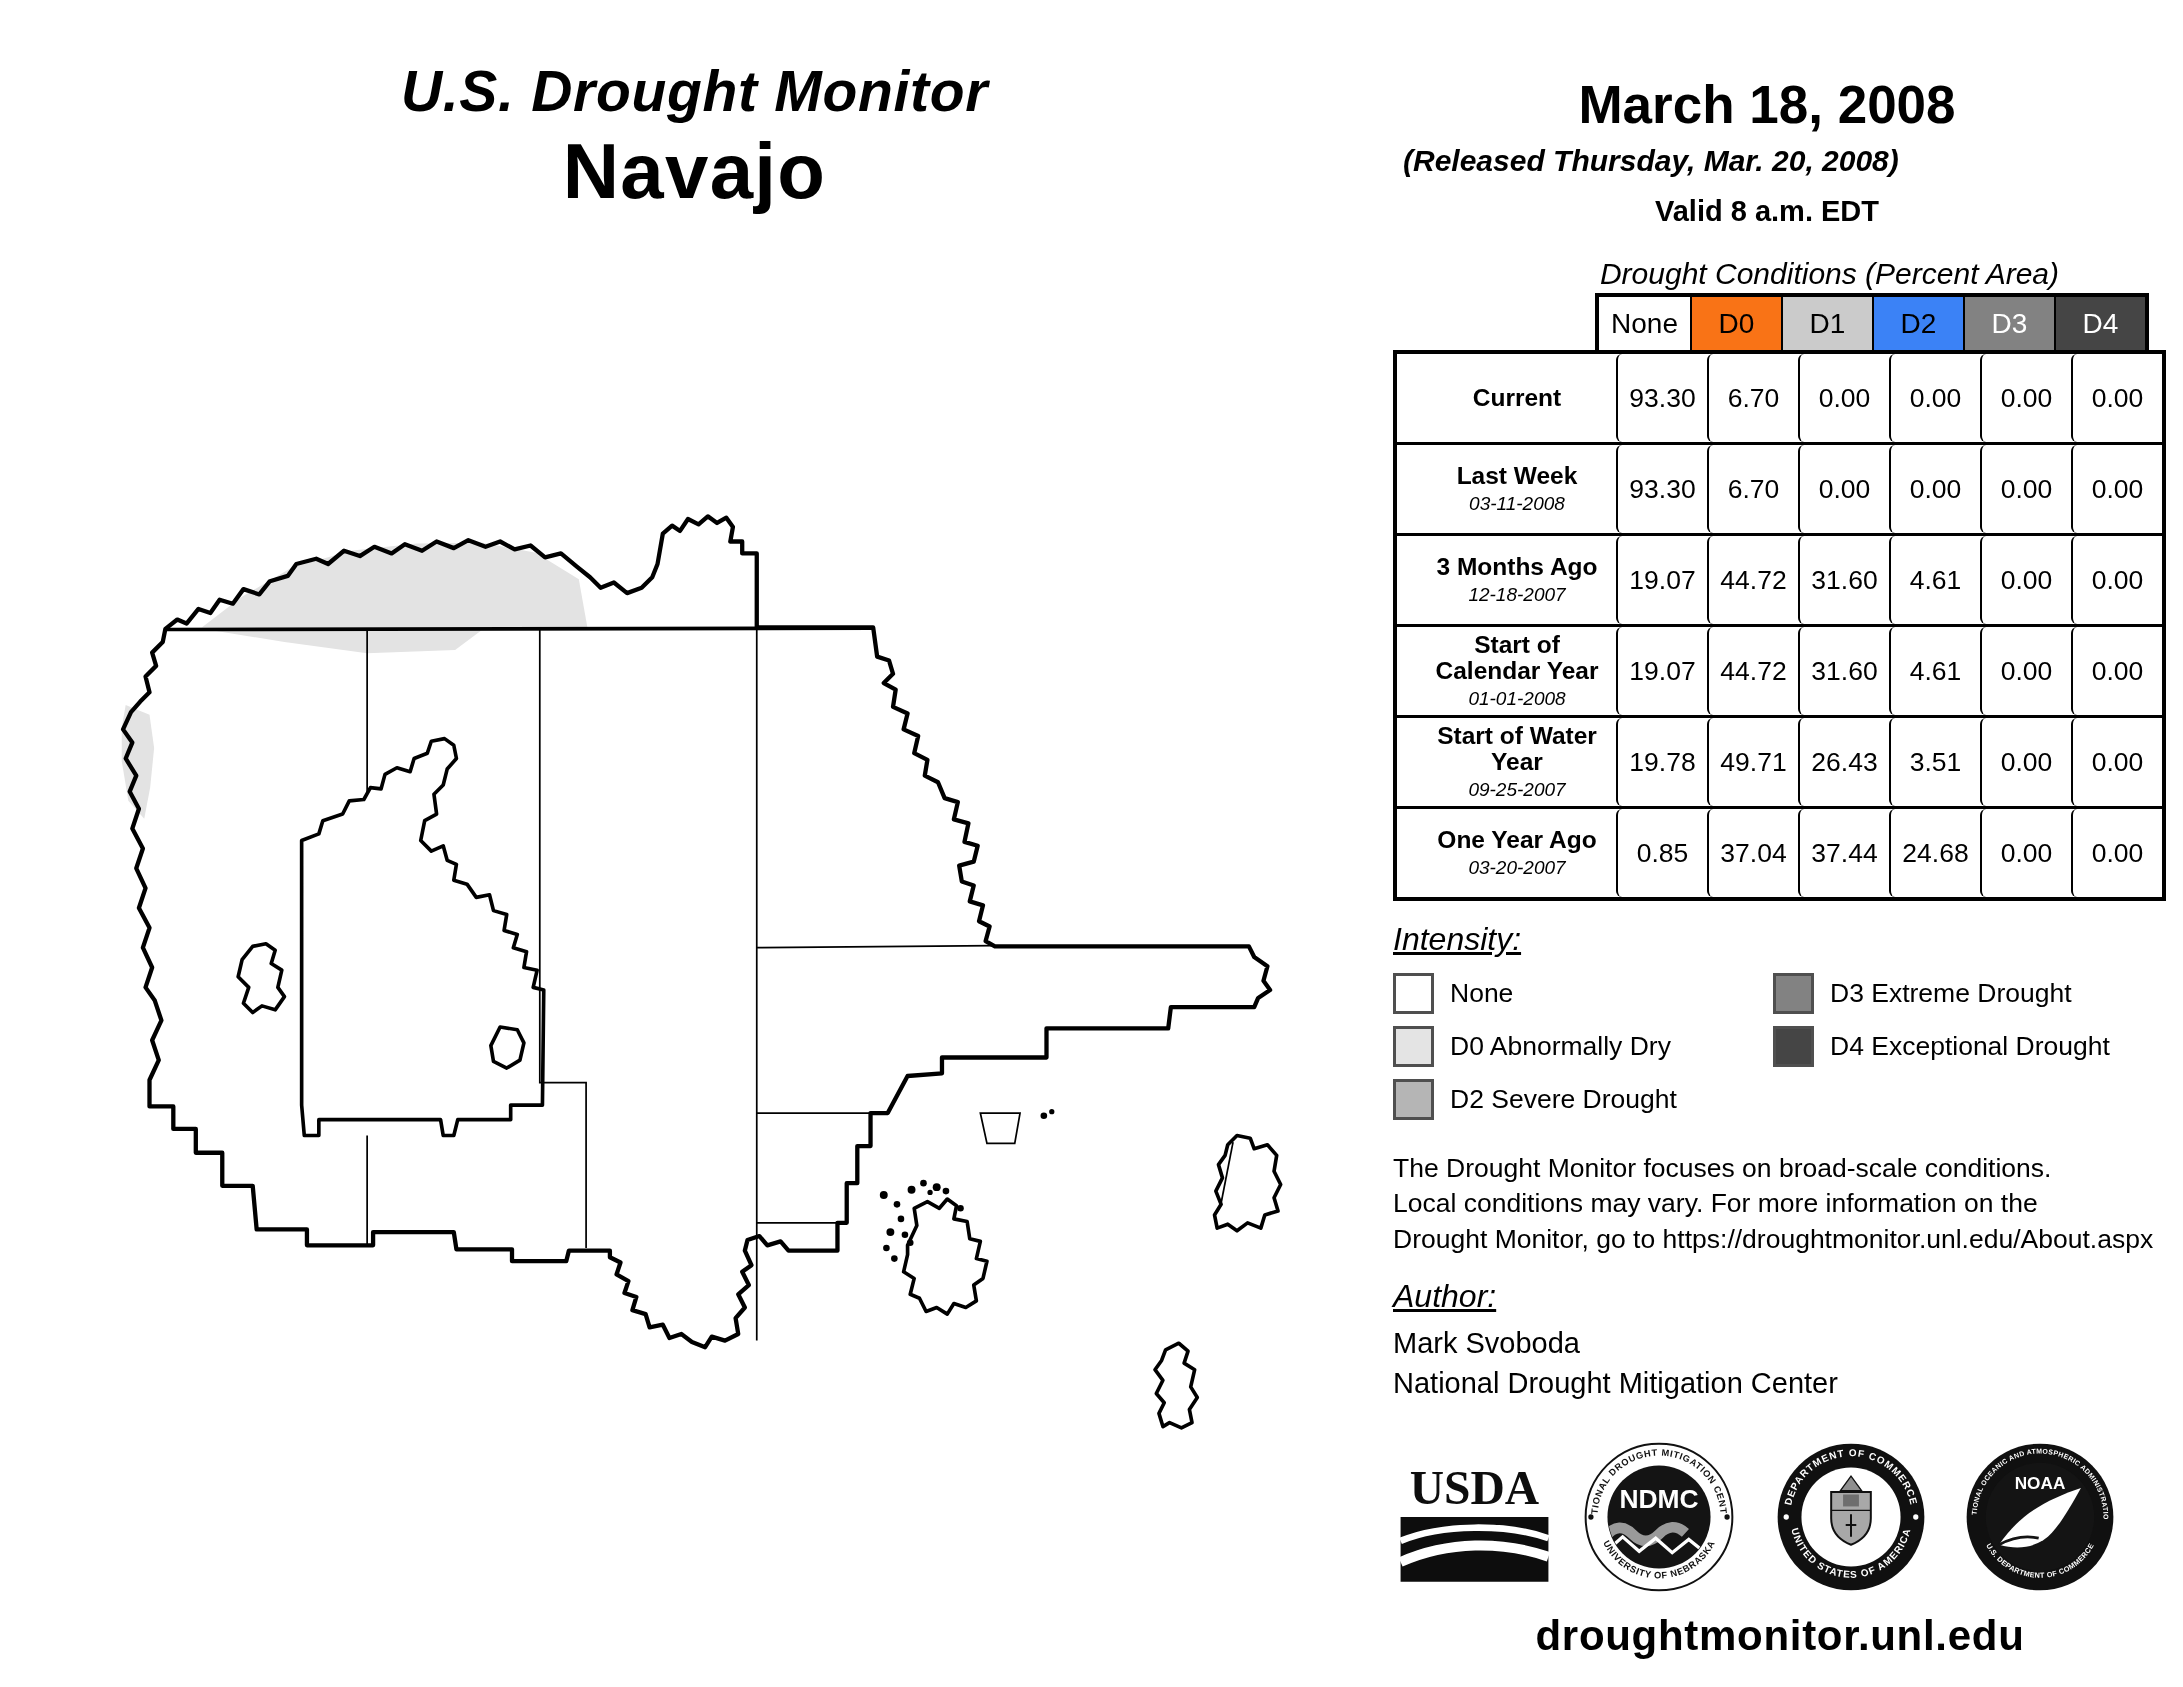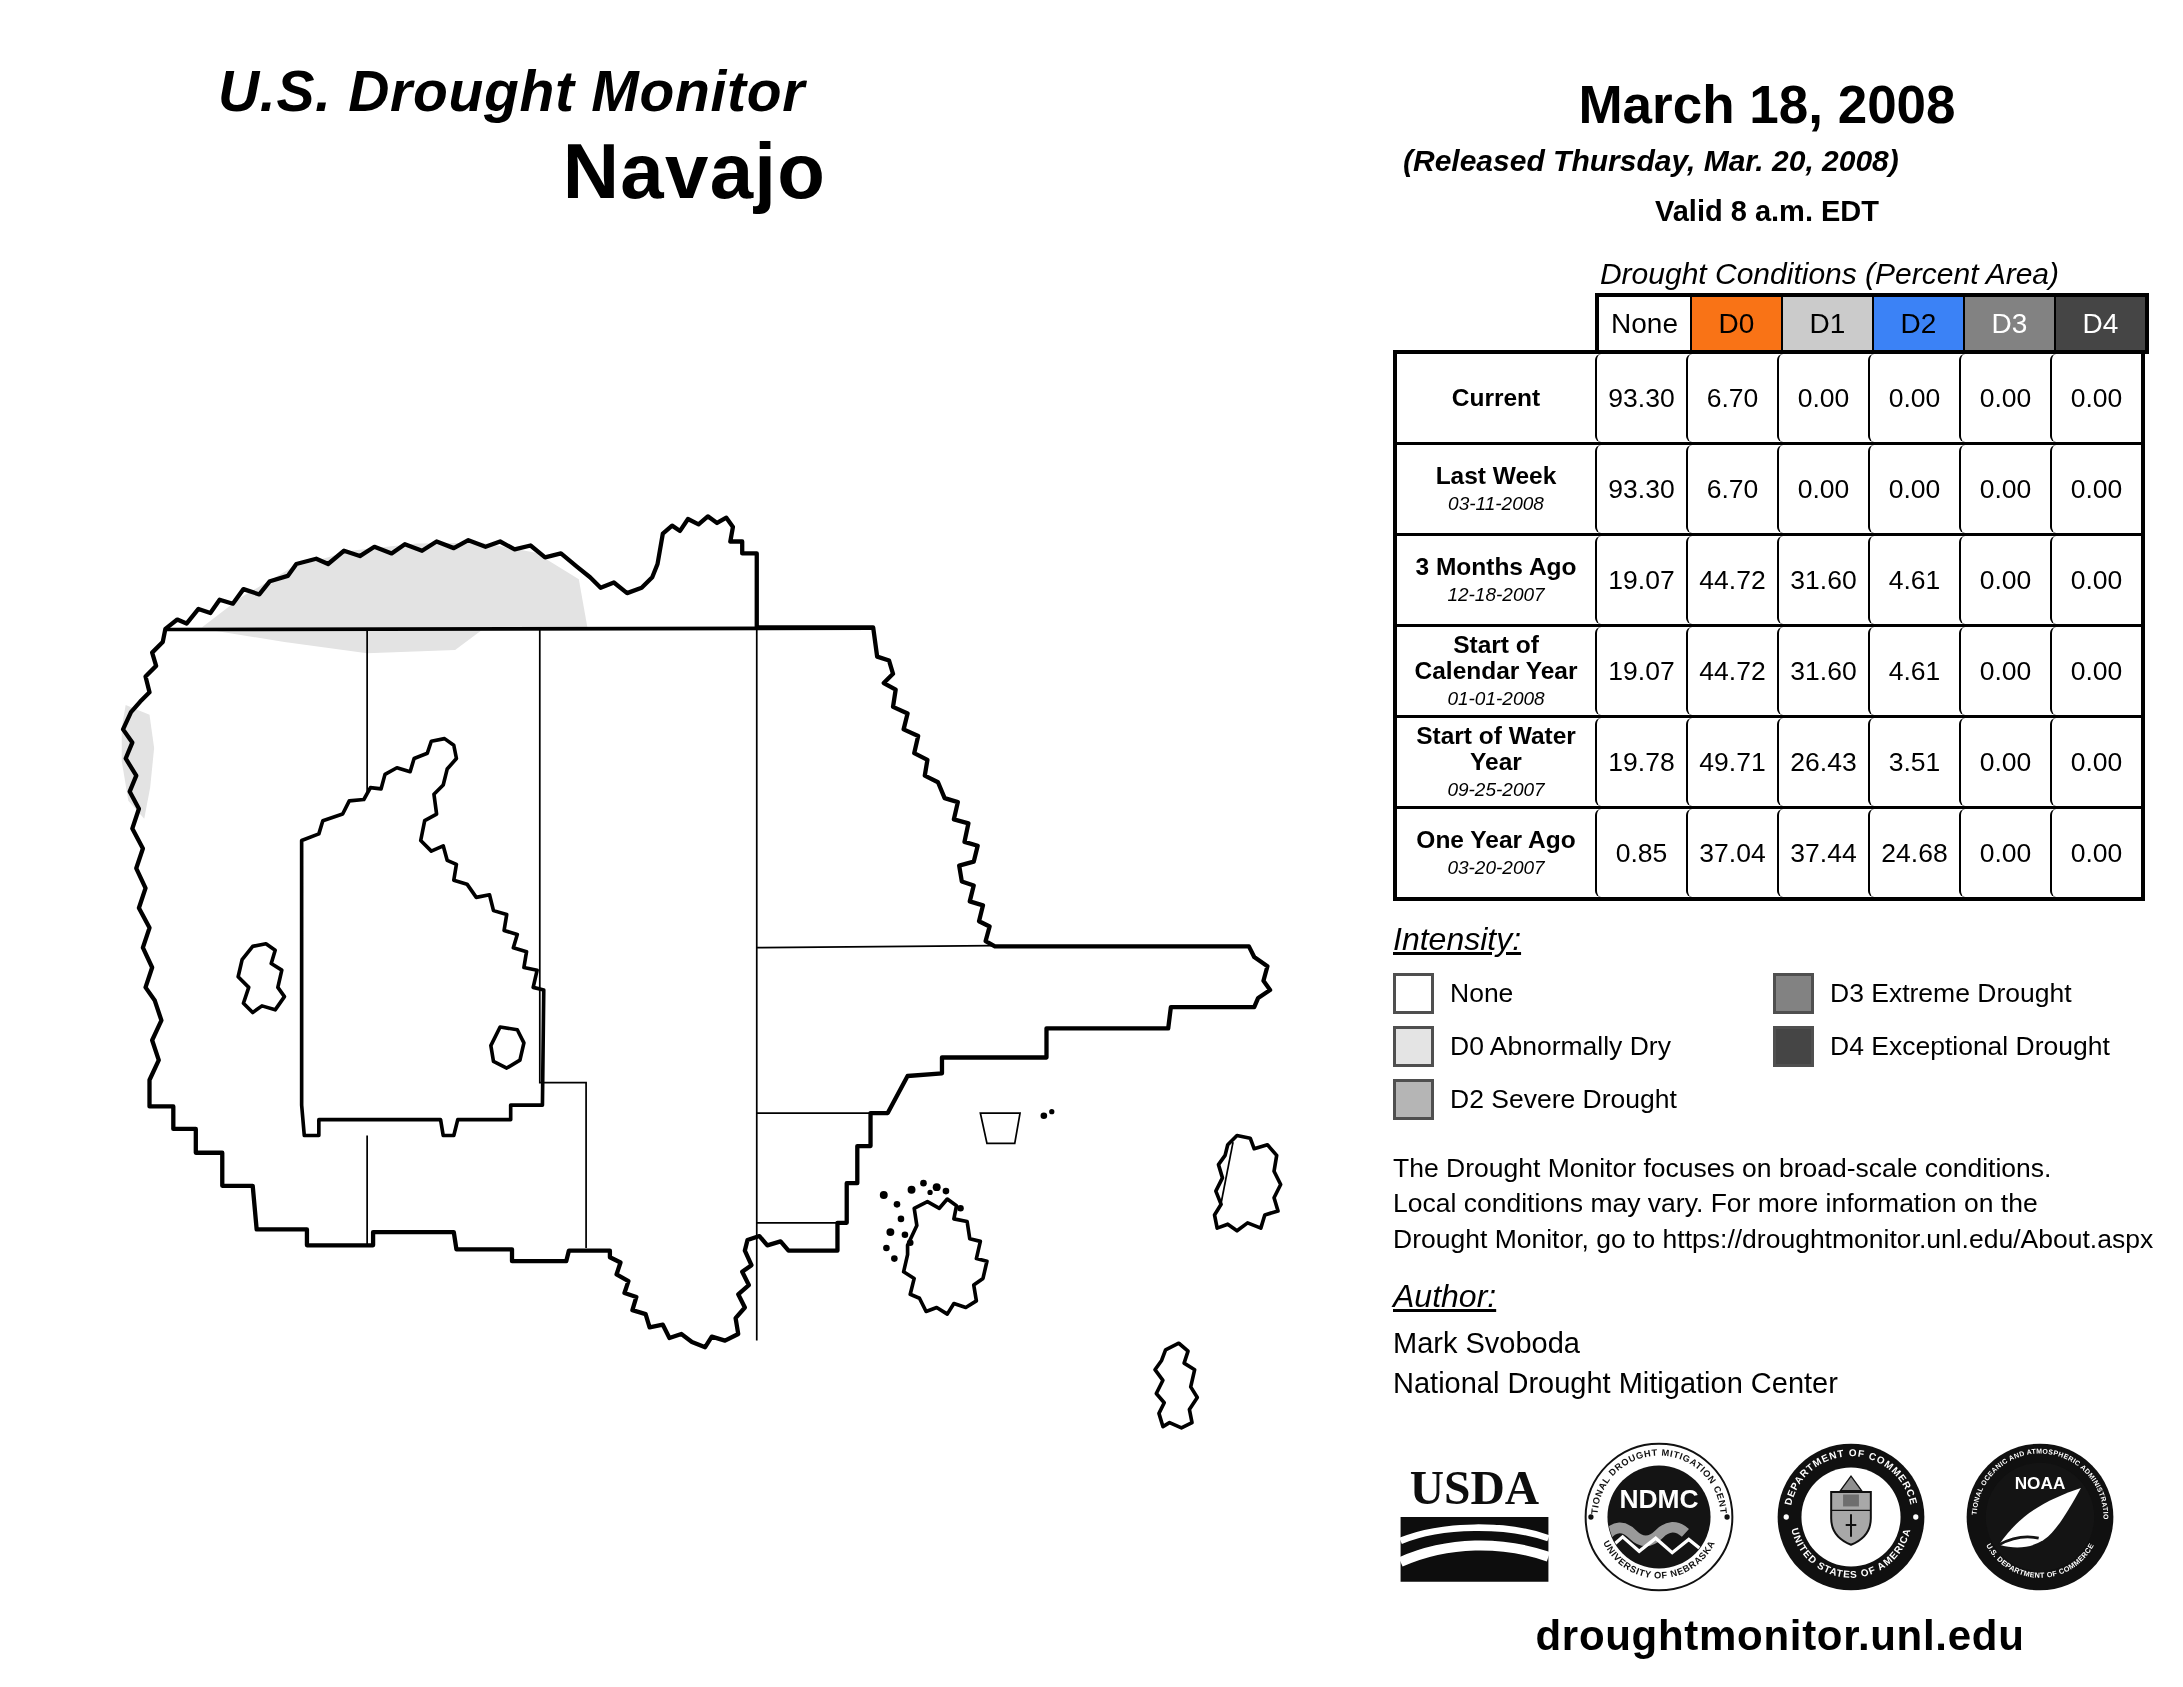--- a/index.html
+++ b/index.html
@@ -4,21 +4,21 @@
 <style>
   * { margin:0; padding:0; box-sizing:border-box; }
   html,body { background:#888; }
   #canvas {
     position:relative; width:2183px; height:1687px; background:#ffffff;
     font-family:"Liberation Sans", sans-serif; color:#000; overflow:hidden;
   }
   .abs { position:absolute; }
 
   
-  #monitor-title { left:218px; top:58px; width:953px; 
+  #monitor-title { left:218px; top:58px; width:953px; text-align:center;
     font-size:57px; font-weight:bold; font-style:italic; letter-spacing:0.7px; }
   #region-title { left:218px; top:126px; width:953px; text-align:center;
     font-size:78px; font-weight:bold; letter-spacing:1.3px; }
 
   
   #date-title { left:1403px; top:74px; width:728px; text-align:center;
     font-size:53px; font-weight:bold; }
   #released-line { left:1403px; top:144px; width:728px; text-align:left;
     font-size:30px; font-weight:bold; font-style:italic; }
   #valid-line { left:1403px; top:195px; width:728px; text-align:center;
@@ -30,21 +30,21 @@
   #dm-table { left:1393px; top:293px; width:754px; height:615px; }
   #dm-table-header { position:absolute; left:202px; top:0; display:flex;
     border:4px solid #000; background:#000; }
   .hcell { width:91px; height:53px; display:flex; align-items:center; justify-content:center;
     font-size:28px; background:#fff; }
   .hcell + .hcell { border-left:2.6px solid #000; }
   #dm-table-body { position:absolute; left:0; top:57px; border:4px solid #000; background:#fff; }
   .trow { display:flex; }
   .trow + .trow { border-top:3.3px solid #000; }
   .rlabel { width:198px; height:88px; display:flex; flex-direction:column;
-    align-items:center; justify-content:center; text-align:center; }
+    align-items:center; justify-content:center; text-align:center;margin-left:21px; }
   .trow + .trow .rlabel, .trow + .trow .vcell { height:88px; }
   .rl-main { font-size:24.5px; font-weight:bold; line-height:1.08; padding:0 5.3px; }
   .rl-date { font-size:19px; font-style:italic; margin-top:4px; }
   .vcell { width:91px; border-left:2.6px solid #000; display:flex;
     align-items:center; justify-content:center; font-size:26.5px; height:88px;border-radius:6px; }
 
   
   #intensity-title { left:1393px; top:921px; font-size:32px; font-style:italic;
     text-decoration:underline; }
   #legend-grid { left:1393px; top:967px; display:grid;

